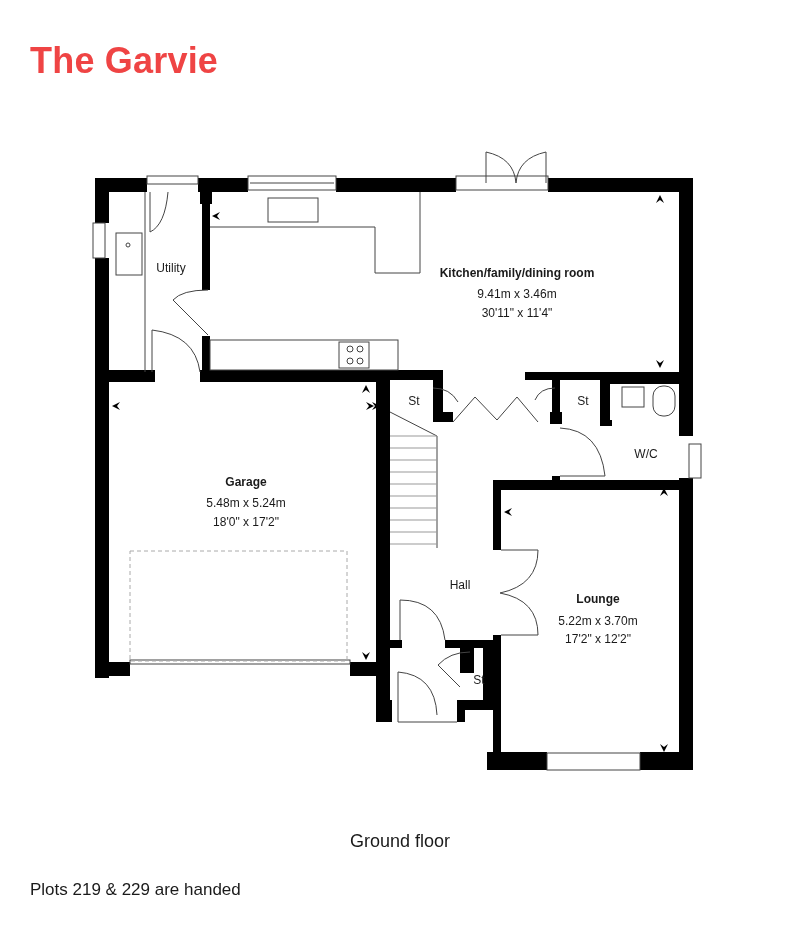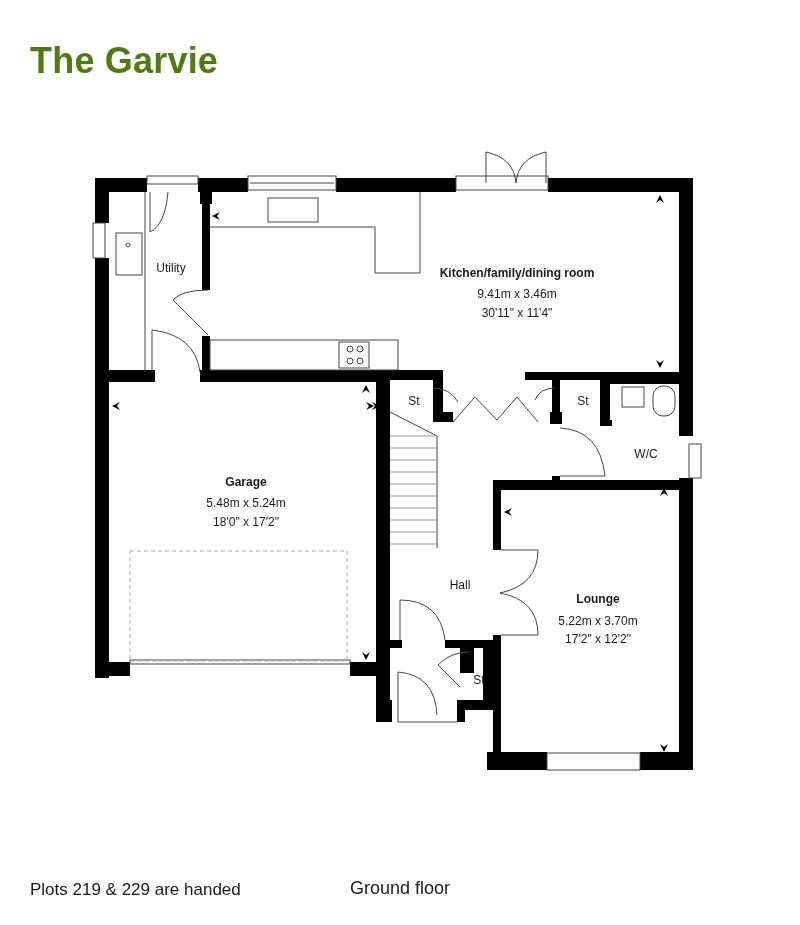--- a/index.html
+++ b/index.html
@@ -1,27 +1,27 @@
 <!DOCTYPE html>
 <html><head>
 <meta charset="utf-8">
 <style>
   html, body { margin:0; padding:0; background:#ffffff; }
   body { width:800px; height:925px; position:relative; overflow:hidden; font-family:"Liberation Sans", sans-serif; color:#1a1a1a; }
   .title { position:absolute; left:30px; top:40px; font-size:36px; font-weight:bold; letter-spacing:0.2px; }
   .plan { position:absolute; left:0; top:0; }
   .lbl { font-family:"Liberation Sans", sans-serif; fill:#1a1a1a; }
-  .caption { position:absolute; left:0; width:800px; top:831px; text-align:center; font-size:18px;margin-top:47px; }
+  .caption { position:absolute; left:0; width:800px; top:831px; text-align:center; font-size:18px; }
   .caption span { position:relative; left:0; }
   .note { position:absolute; left:30px; top:880px; font-size:17px; }
 </style>
 </head>
 <body>
 
-<div class="title" style="color:#4d7c0f">The Garvie</div>
+<div class="title" style="color:#ef4444">The Garvie</div>
 
 <svg class="plan" width="800" height="925" viewBox="0 0 800 925" xmlns="http://www.w3.org/2000/svg">
   <g fill="#000">
 
     <rect x="95" y="178" width="52" height="14"></rect>
     <rect x="198" y="178" width="50" height="14"></rect>
     <rect x="336" y="178" width="120" height="14"></rect>
     <rect x="548" y="178" width="145" height="14"></rect>
     <rect x="200" y="190" width="12" height="14"></rect>
 

